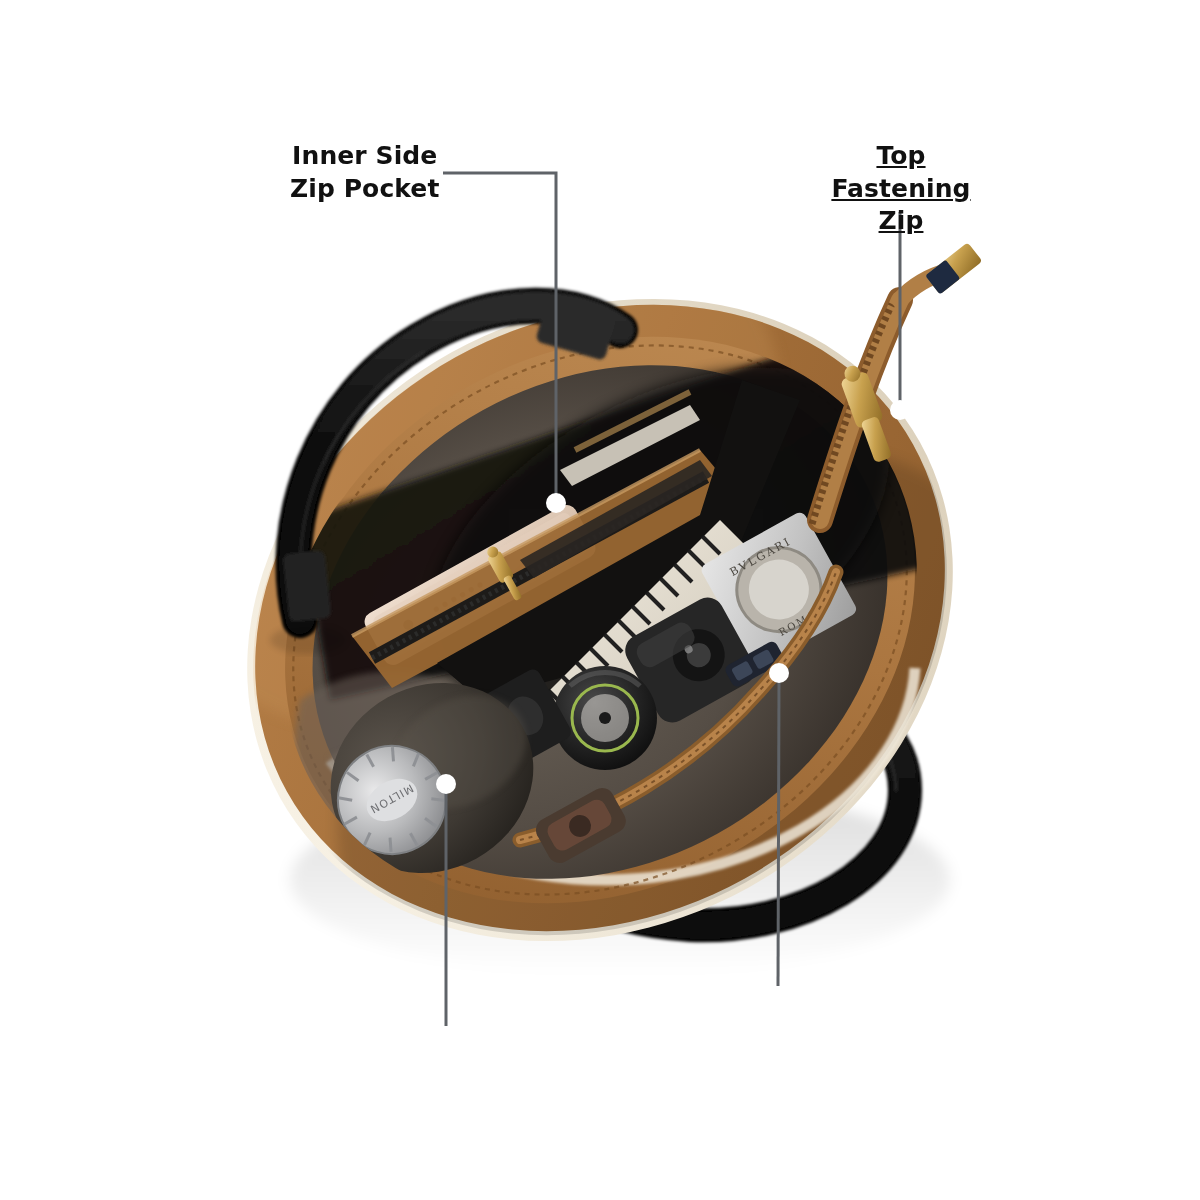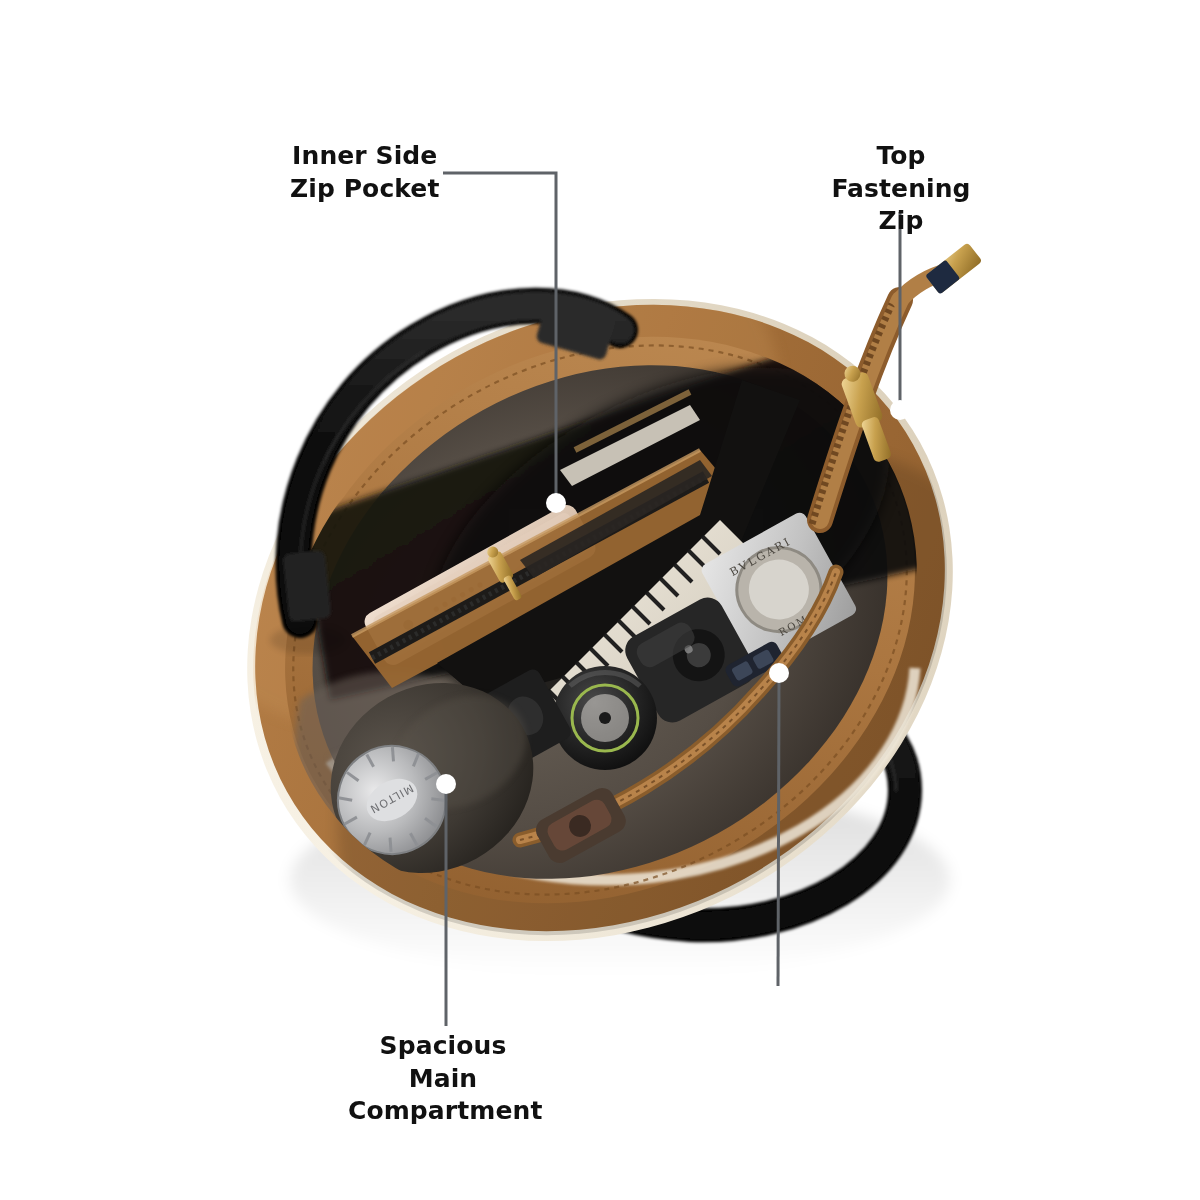--- a/index.html
+++ b/index.html
@@ -8,21 +8,21 @@
     background:#ffffff;
     font-family:"DejaVu Sans","Liberation Sans",sans-serif;
     position:relative;overflow:hidden;
   }
   #stage{position:absolute;inset:0;width:1200px;height:1200px;}
 
   
   .callout{position:absolute;font-weight:bold;color:#111111;
            font-size:25px;line-height:1.30;letter-spacing:.1px;white-space:pre-line;}
   .c-tl{left:290px;top:140px;text-align:center;}
-  .c-tr{left:806px;top:140px;text-align:center;width:190px;}
+  .c-tr{left:806px;top:140px;text-align:center;width:190px;text-decoration:underline;}
   .c-bl{left:348px;top:1030px;text-align:center;width:190px;}
   .c-br{left:700px;top:998px;text-align:center;width:180px;}
 
   
   #overlay{position:absolute;inset:0;}
 
   
   .bagwrap{position:absolute;left:0;top:0;width:1200px;height:1200px;}
 </style>
 </head>
@@ -342,17 +342,15 @@
     <circle cx="446" cy="784" r="10" fill="#ffffff"></circle>
     <circle cx="779" cy="673" r="10" fill="#ffffff"></circle>
   </svg>
 
   <div class="callout c-tl">Inner Side
 Zip Pocket</div>
 
   <div class="callout c-tr">Top
 Fastening Zip</div>
 
-  <div class="callout c-bl">Spacious Main
-Compartment</div>
 
 
 </div>
 
 </body></html>

